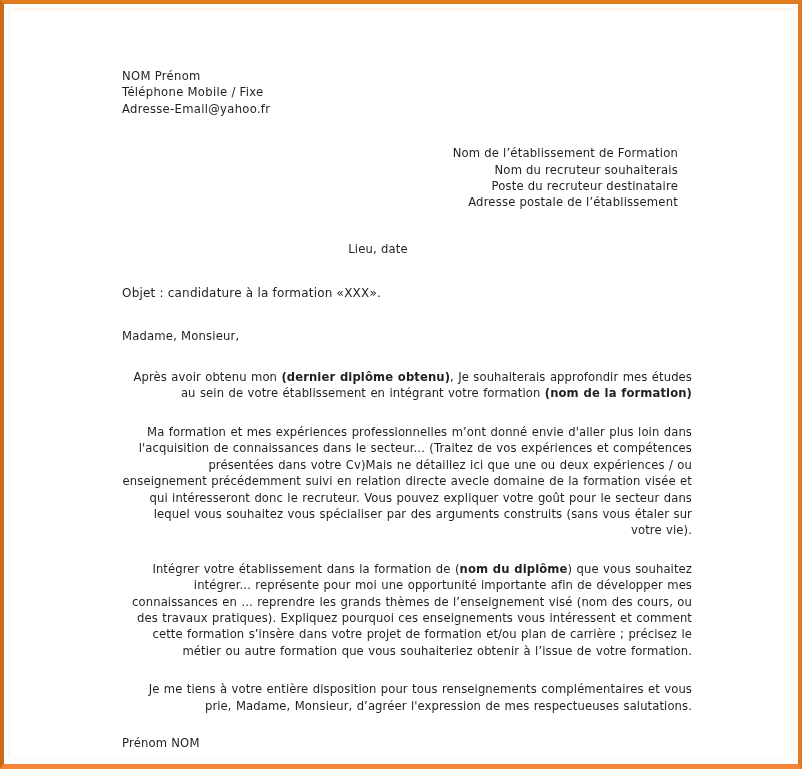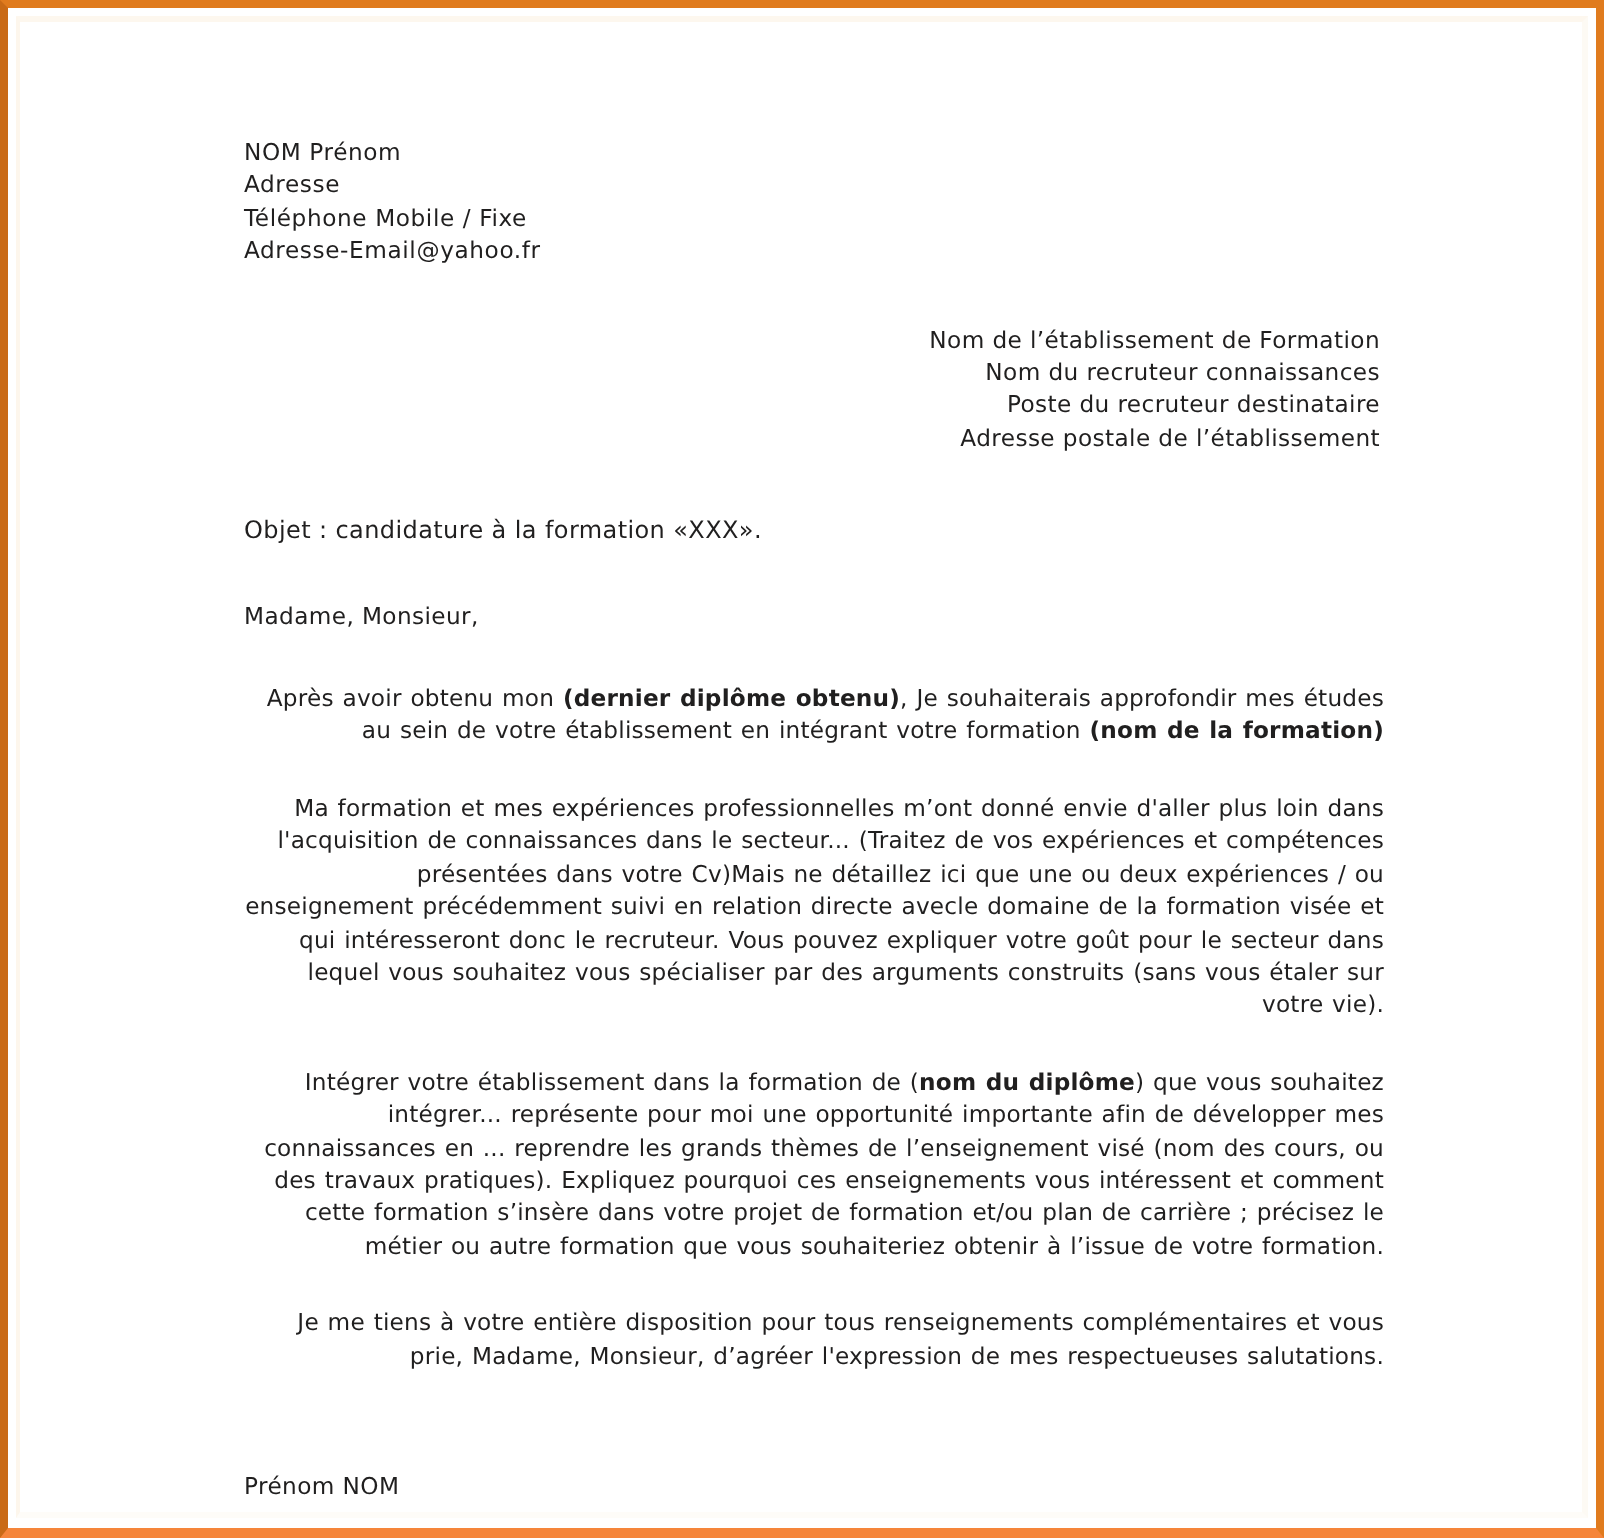--- a/index.html
+++ b/index.html
@@ -68,21 +68,21 @@
     margin: 0 0 28px 0;
   }
   .sender-line {
     display: block;
     white-space: pre;
     letter-spacing: 0.3px;
   }
 
   .recipient-block {
     text-align: right;
-    margin: 0 0 30px 0;
+    margin: 0 12px 30px 0;
     padding-right: 2px;
   }
   .recipient-line {
     display: block;
     letter-spacing: 0.2px;
     line-height: 16.4px;
   }
 
   .place-date {
     text-align: center;
@@ -128,32 +128,32 @@
 <div class="frame">
   <div class="frame-inner"></div>
 </div>
 
 <div class="page">
 
   <div class="letter">
 
     <div class="sender-block">
       <span class="sender-line">NOM Prénom</span>
-      <span class="sender-line">Adresse</span>
       <span class="sender-line">Téléphone Mobile / Fixe</span>
       <span class="sender-line">Adresse-Email@yahoo.fr</span>
     </div>
 
     <div class="recipient-block">
       <span class="recipient-line">Nom de l’établissement  de Formation</span>
-      <span class="recipient-line">Nom du recruteur connaissances</span>
+      <span class="recipient-line">Nom du recruteur souhaiterais</span>
       <span class="recipient-line">Poste du recruteur destinataire</span>
       <span class="recipient-line">Adresse postale  de l’établissement</span>
     </div>
 
+    <div class="place-date">Lieu, date</div>
 
     <div class="subject">Objet : candidature à la formation «XXX».</div>
 
     <div class="salutation">Madame, Monsieur,</div>
 
     <p class="para"><span>Après avoir obtenu mon </span><b>(dernier diplôme obtenu)</b><span>, Je souhaiterais  approfondir mes études au sein de votre établissement  en intégrant votre formation </span><b>(nom de la formation)</b></p>
 
     <p class="para">Ma formation et mes expériences professionnelles  m’ont donné envie d'aller plus loin dans l'acquisition  de connaissances  dans le secteur... (Traitez de vos expériences et compétences présentées dans votre Cv)Mais ne détaillez ici que une ou deux expériences / ou enseignement  précédemment suivi en relation directe avecle domaine de la formation visée et qui intéresseront donc le recruteur. Vous pouvez expliquer votre goût pour le secteur dans lequel vous souhaitez vous spécialiser par des arguments construits (sans vous étaler sur votre vie).</p>
 
     <p class="para"><span>Intégrer votre établissement  dans la formation de (</span><b>nom du diplôme</b><span>) que vous souhaitez intégrer... représente pour moi une opportunité importante afin de développer mes connaissances  en ... reprendre les grands thèmes de l’enseignement  visé (nom des cours,  ou des travaux pratiques). Expliquez  pourquoi ces enseignements vous intéressent et comment cette formation s’insère dans votre projet de formation et/ou plan de carrière ; précisez le métier ou autre formation que vous souhaiteriez  obtenir  à l’issue de votre formation.</span></p>

